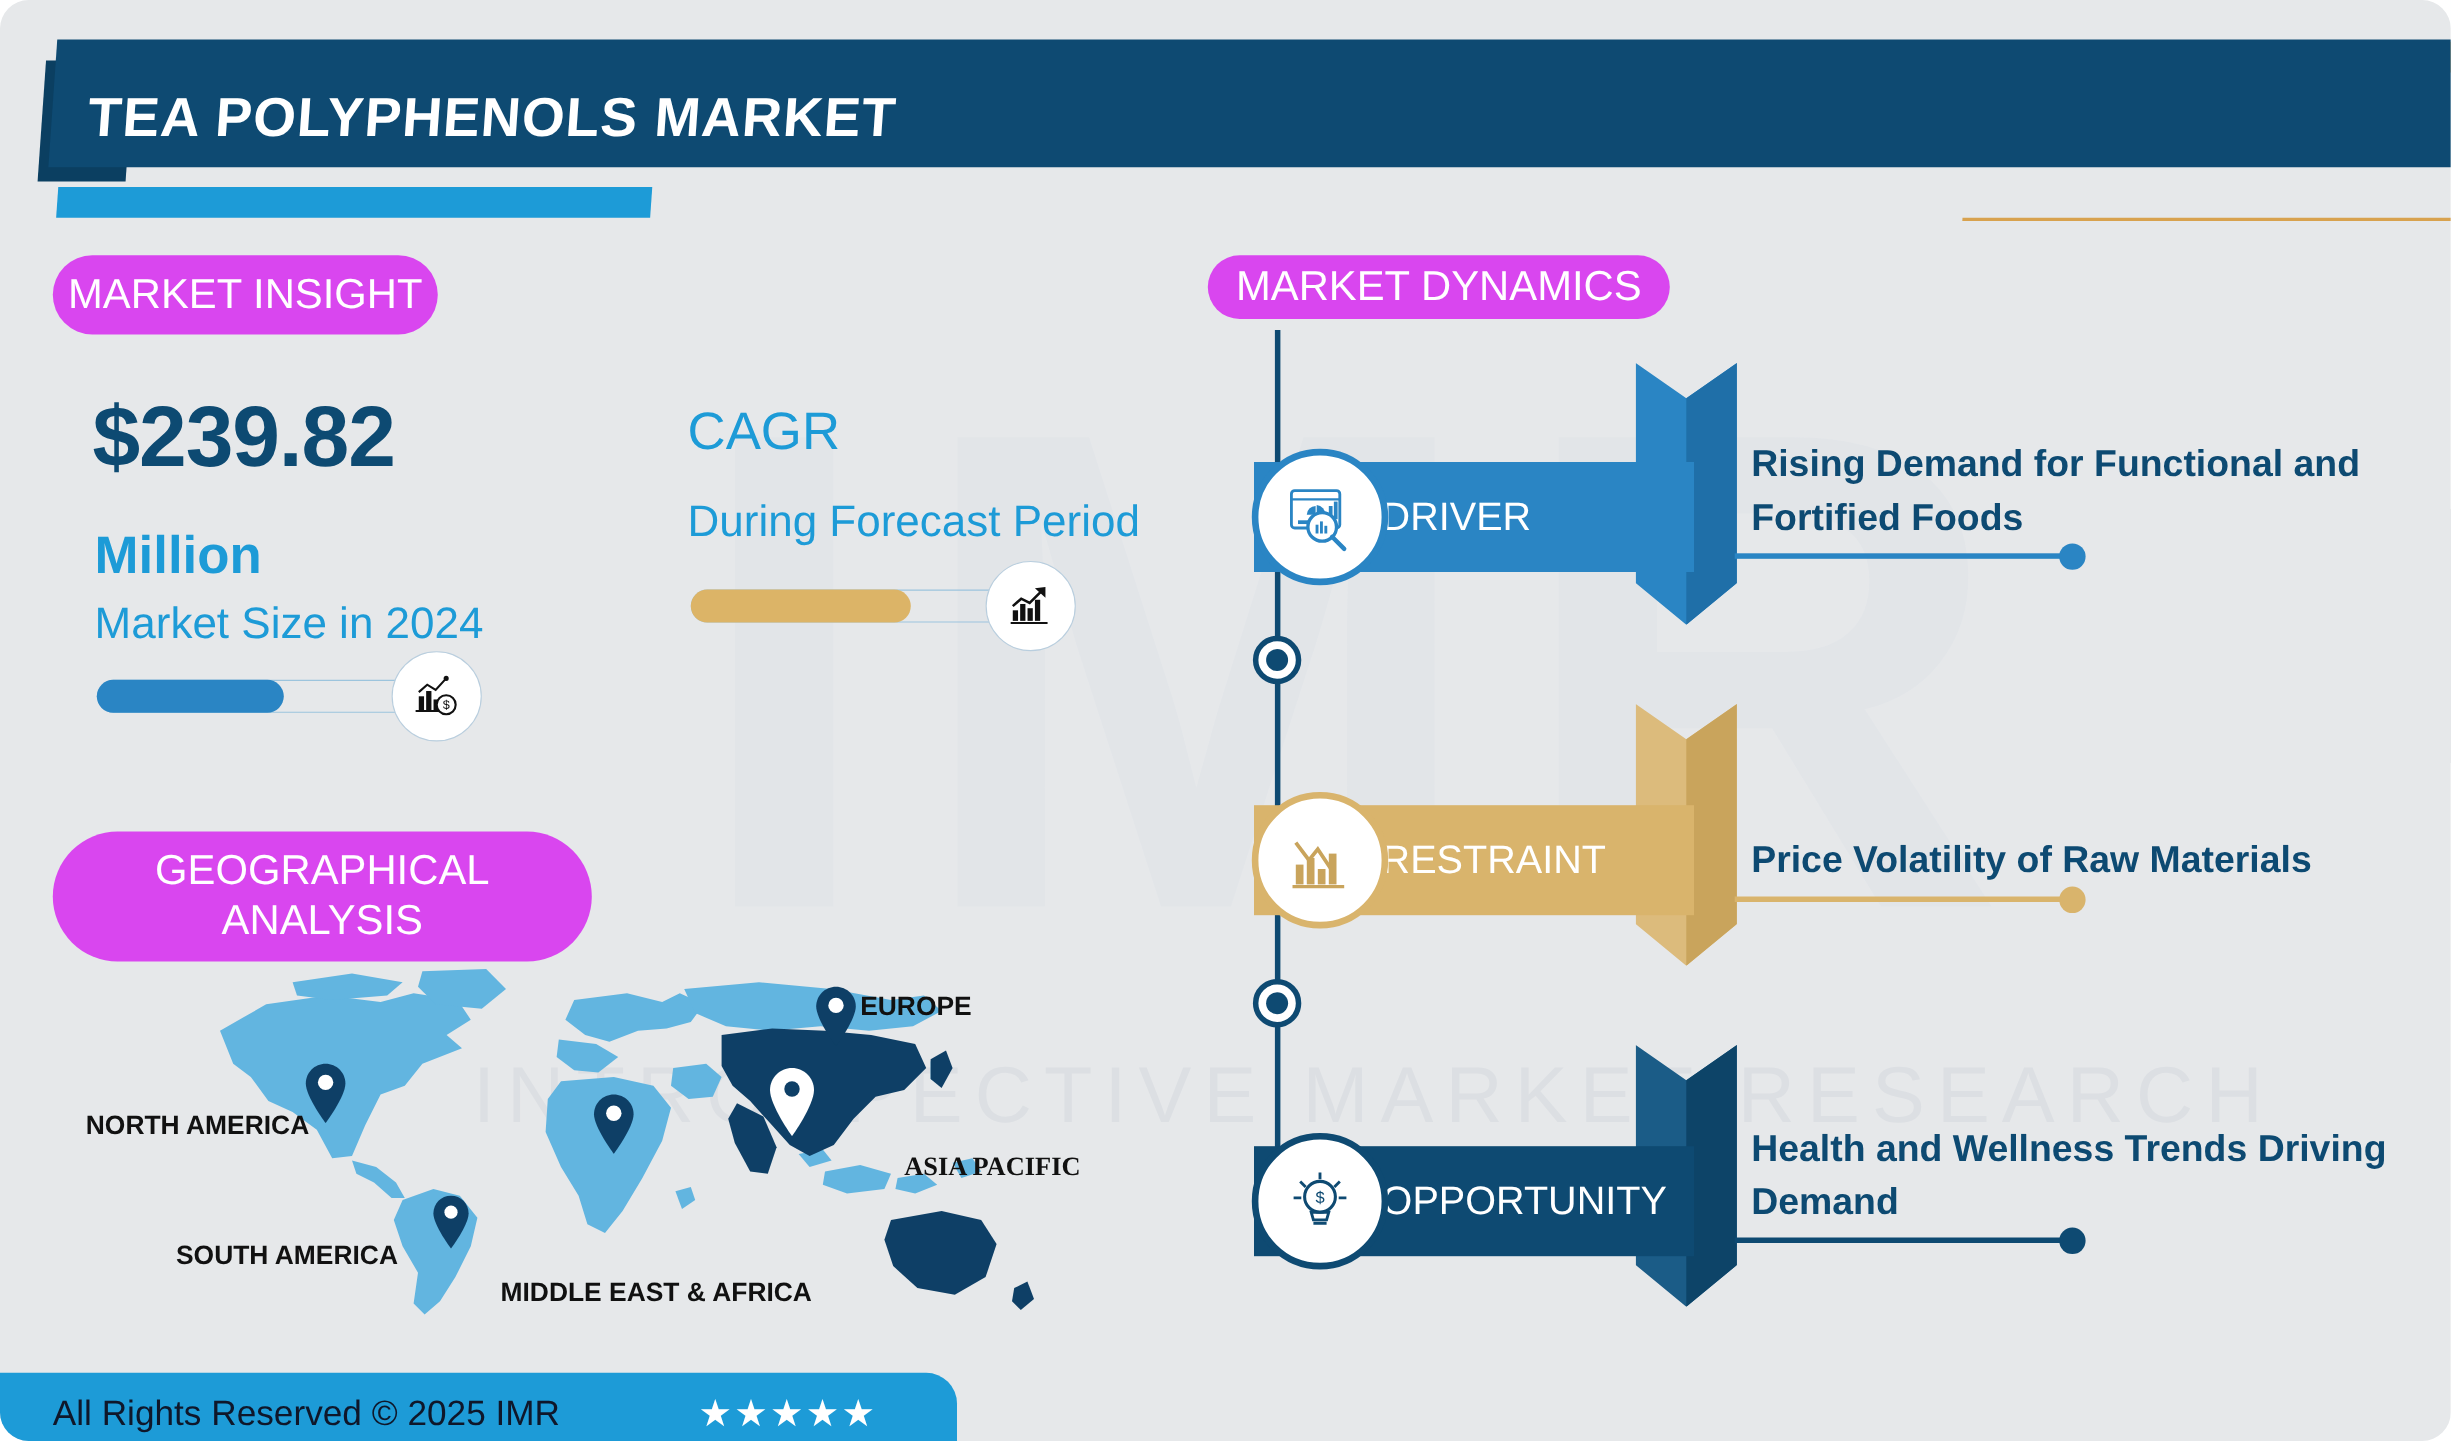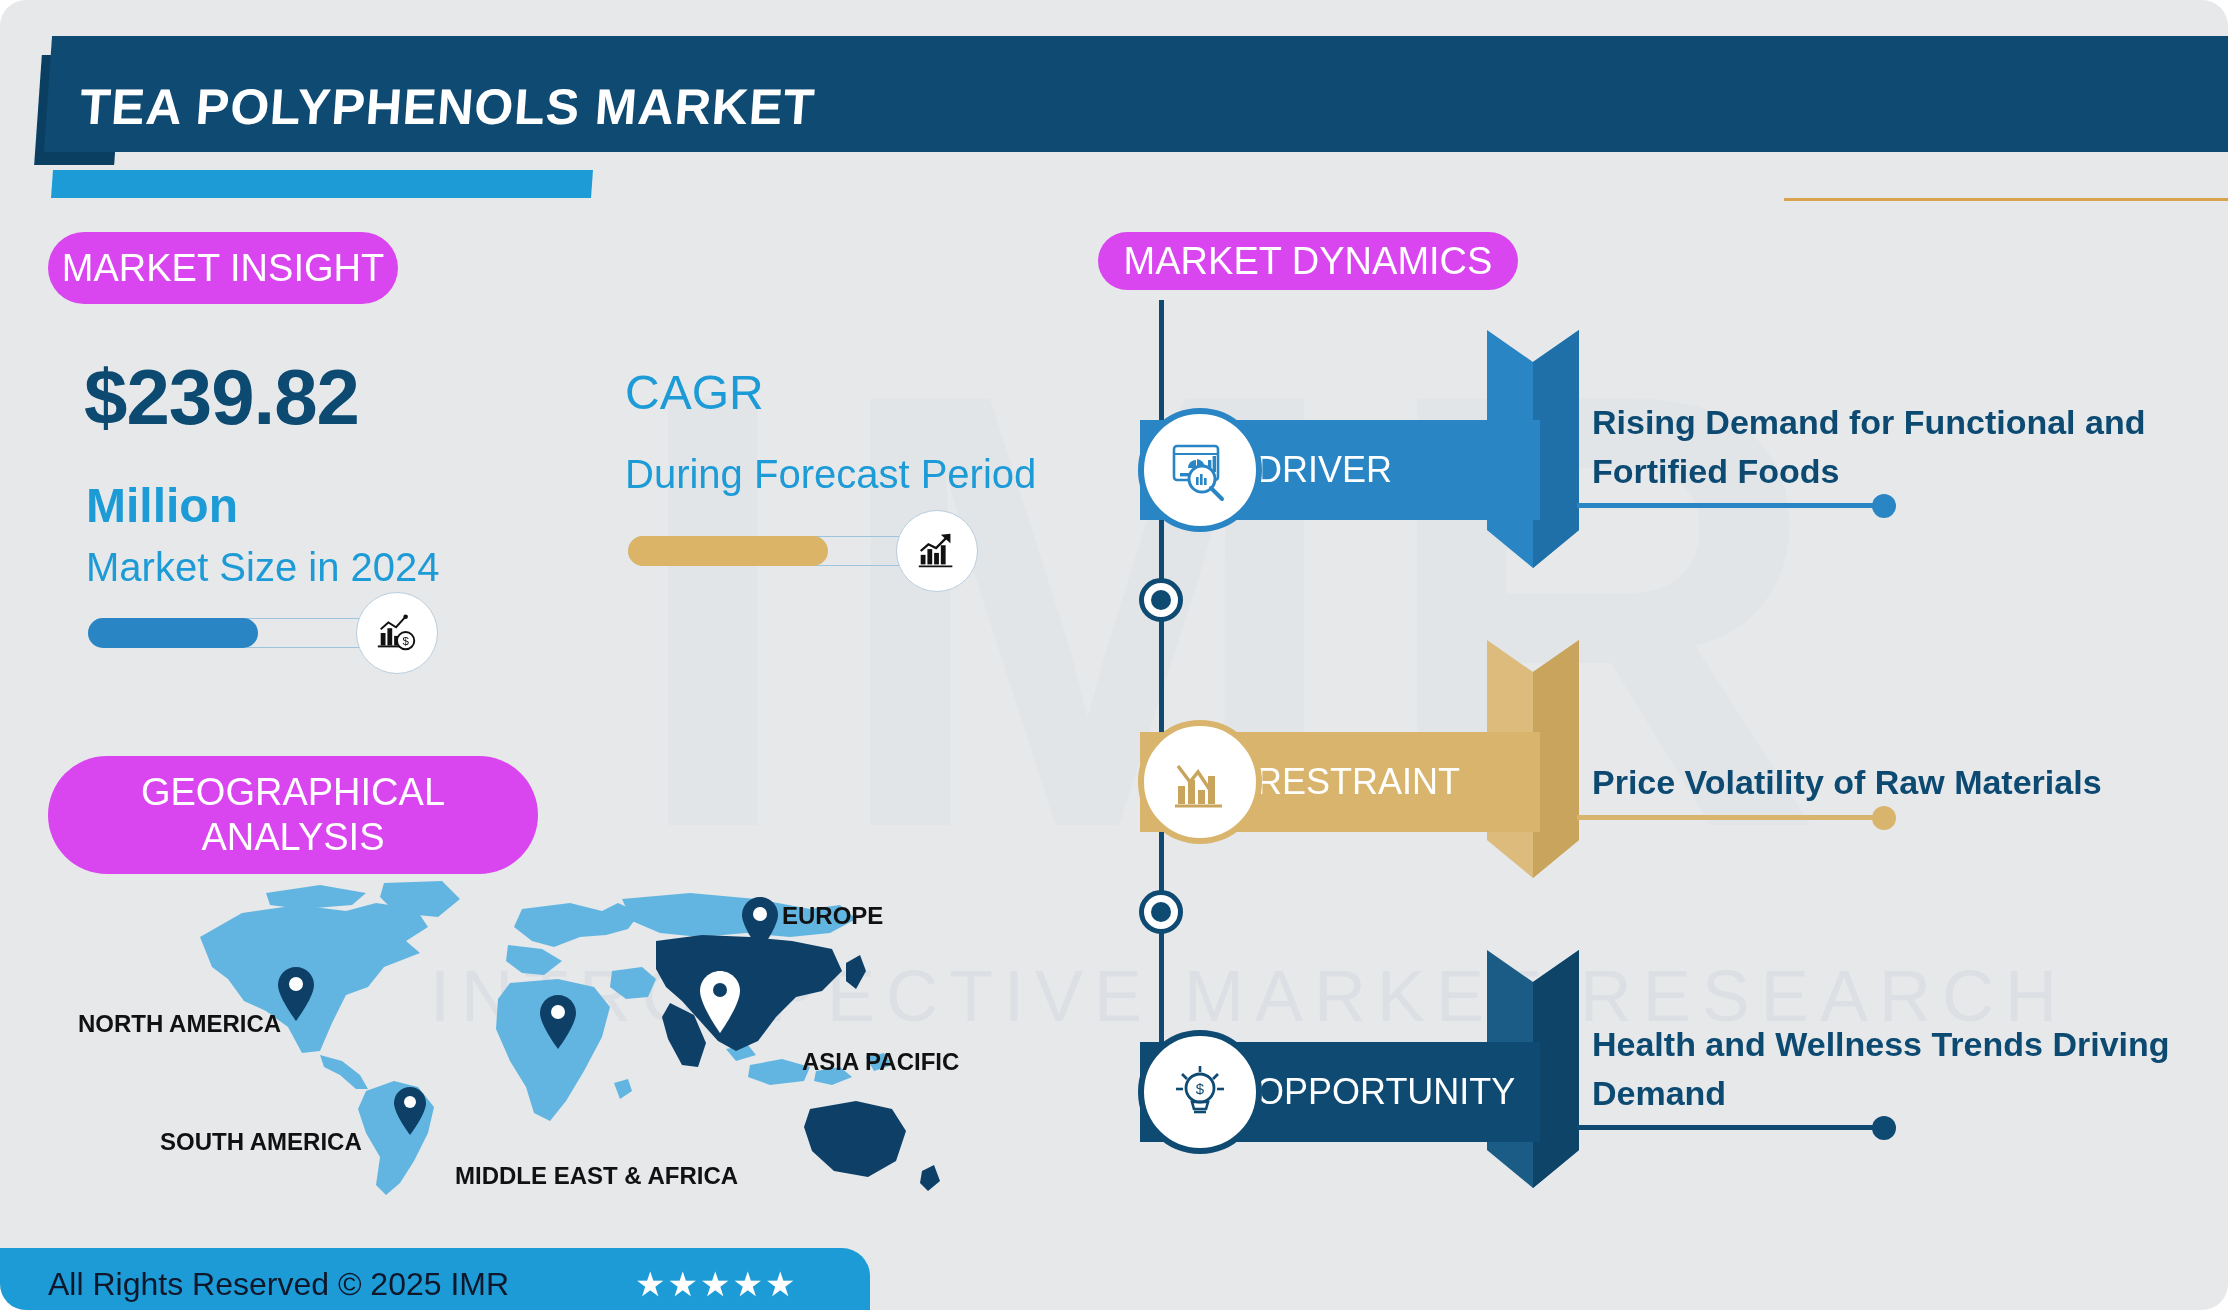--- a/index.html
+++ b/index.html
@@ -179,21 +179,21 @@
   #map-area svg { width: 100%; height: 100%; }
   .map-label {
     position: absolute;
     font-size: 24px; font-weight: bold; color: #111;
     white-space: nowrap;
   }
   #lbl-na { left: 78px; top: 1010px; }
   #lbl-sa { left: 160px; top: 1128px; }
   #lbl-mea { left: 455px; top: 1162px; }
   #lbl-eu { left: 782px; top: 902px; }
-  #lbl-ap { left: 802px; top: 1048px; }
+  #lbl-ap { left: 822px; top: 1048px; font-family: Liberation Serif, serif; }
 
   
   .spine {
     position: absolute;
     left: 1159px; top: 300px;
     width: 5px; height: 800px;
     background: #0e4a72;
   }
   .node {
     position: absolute;

